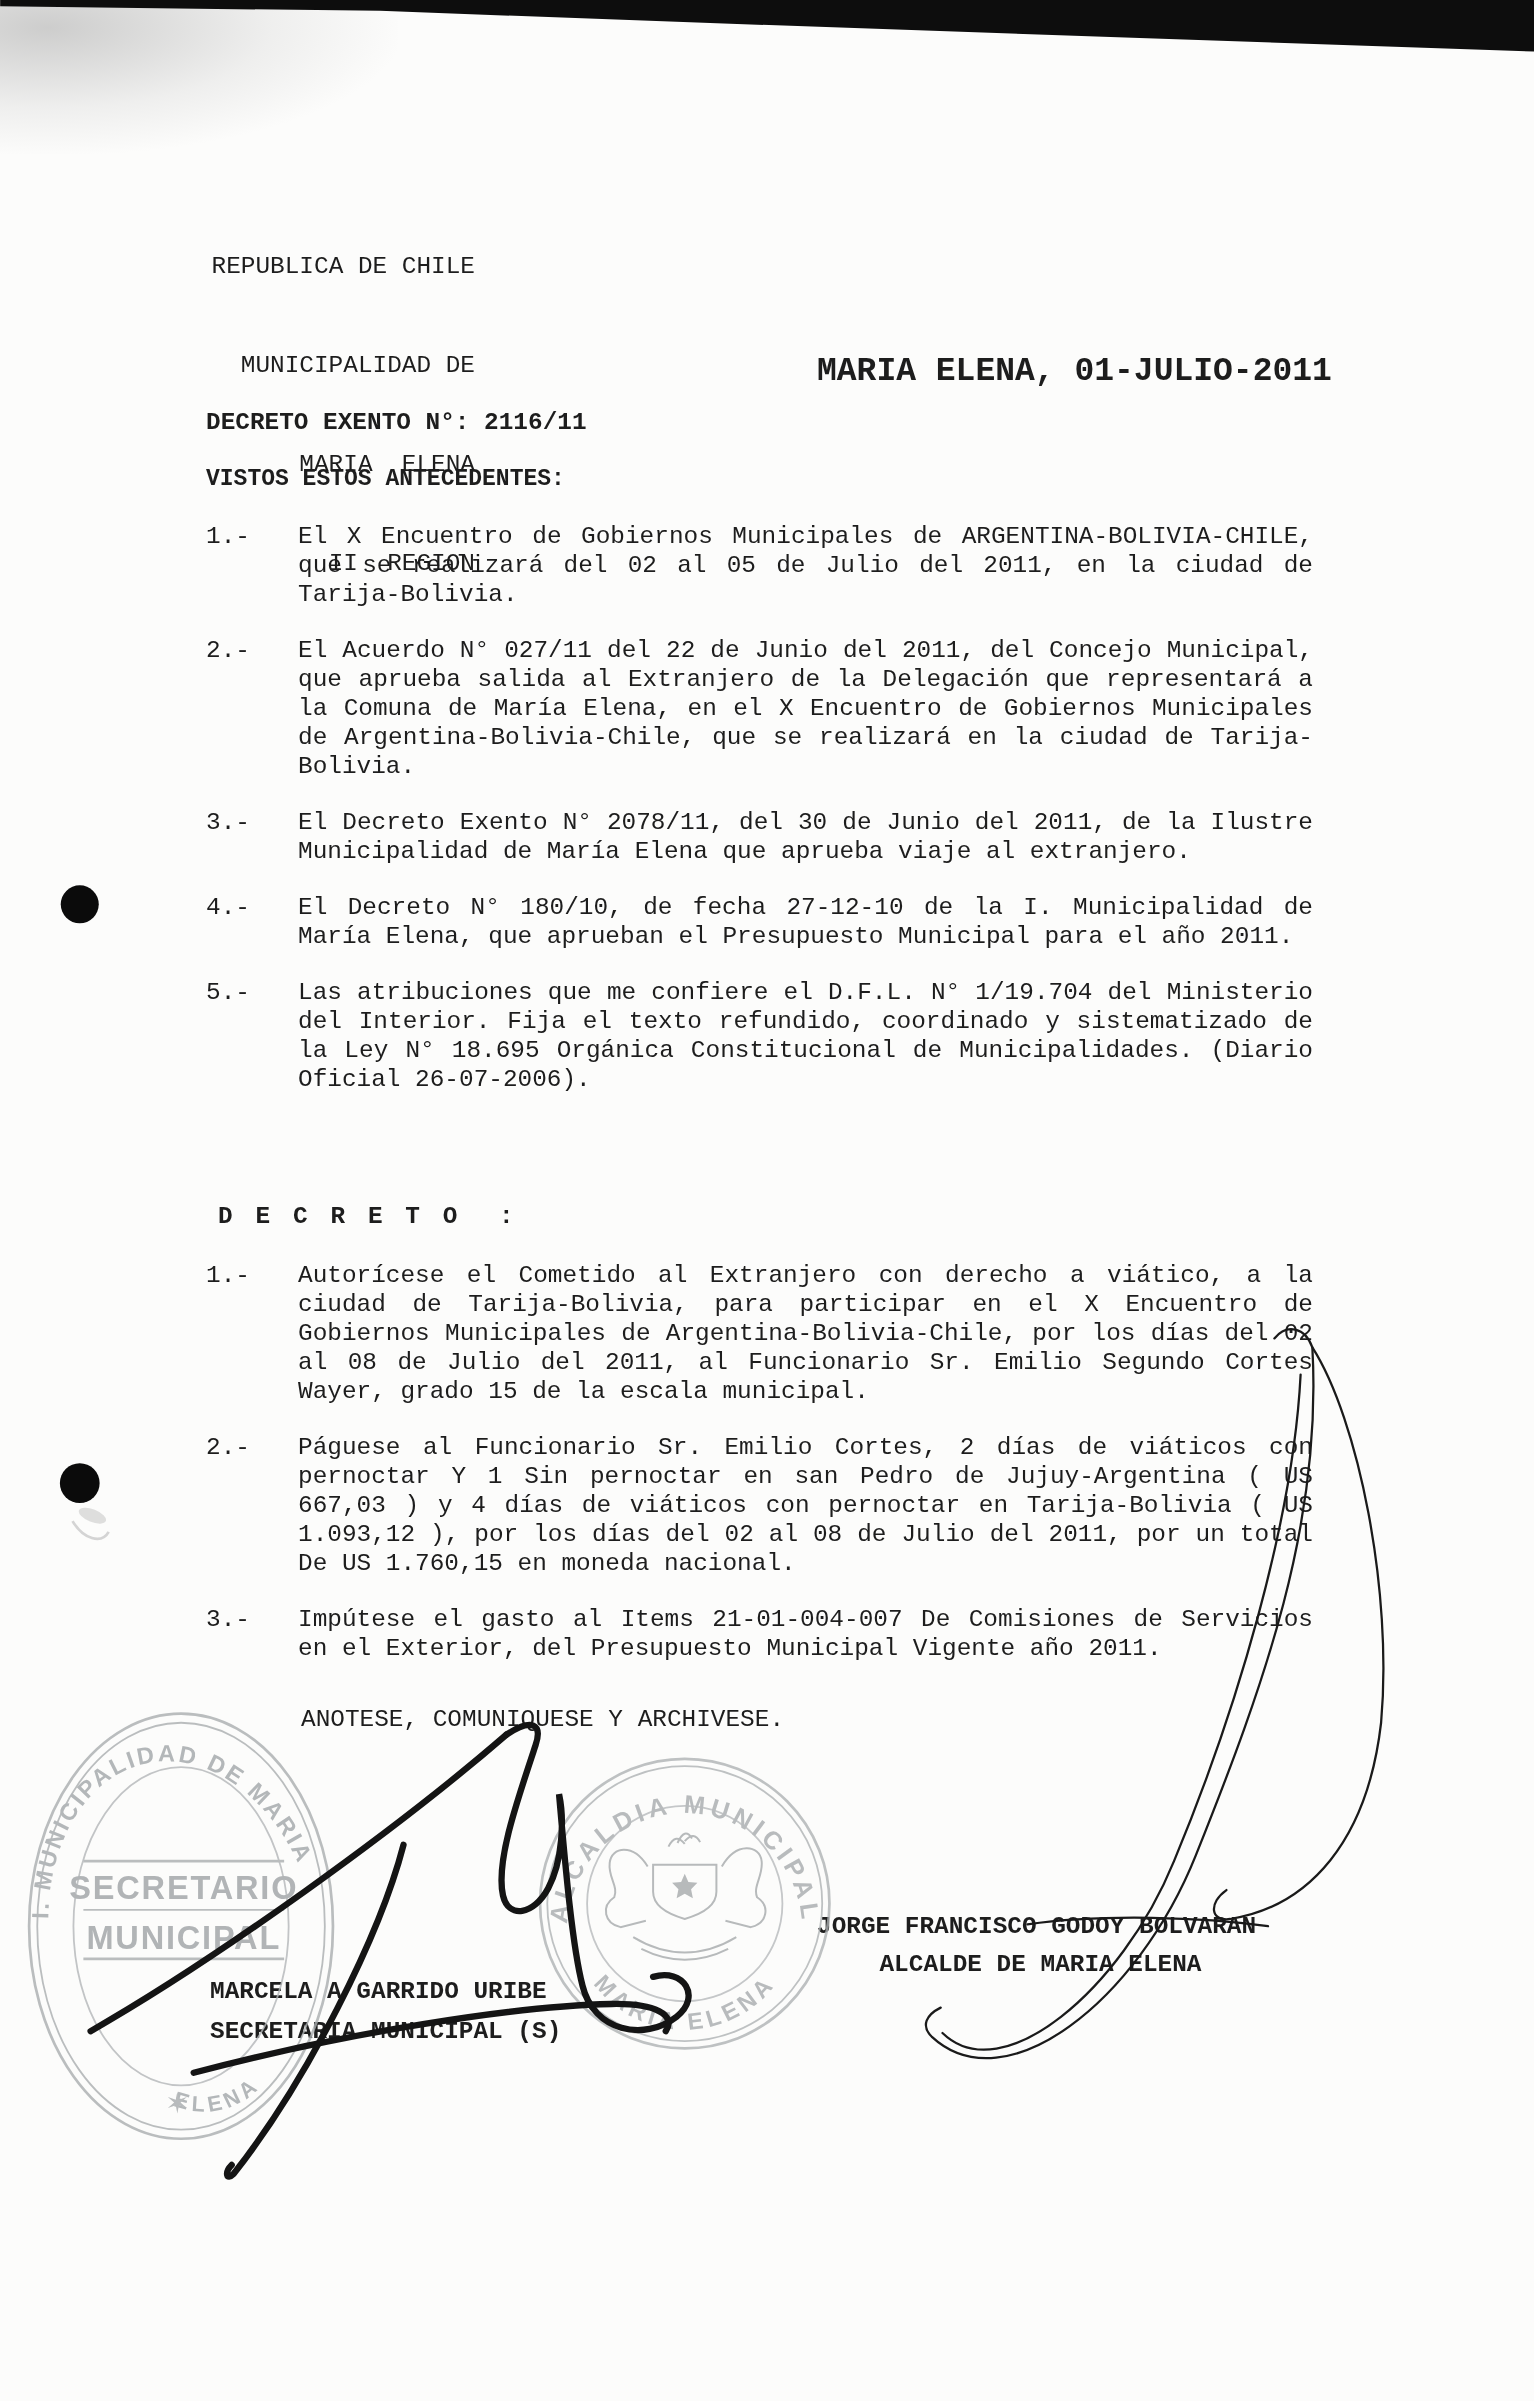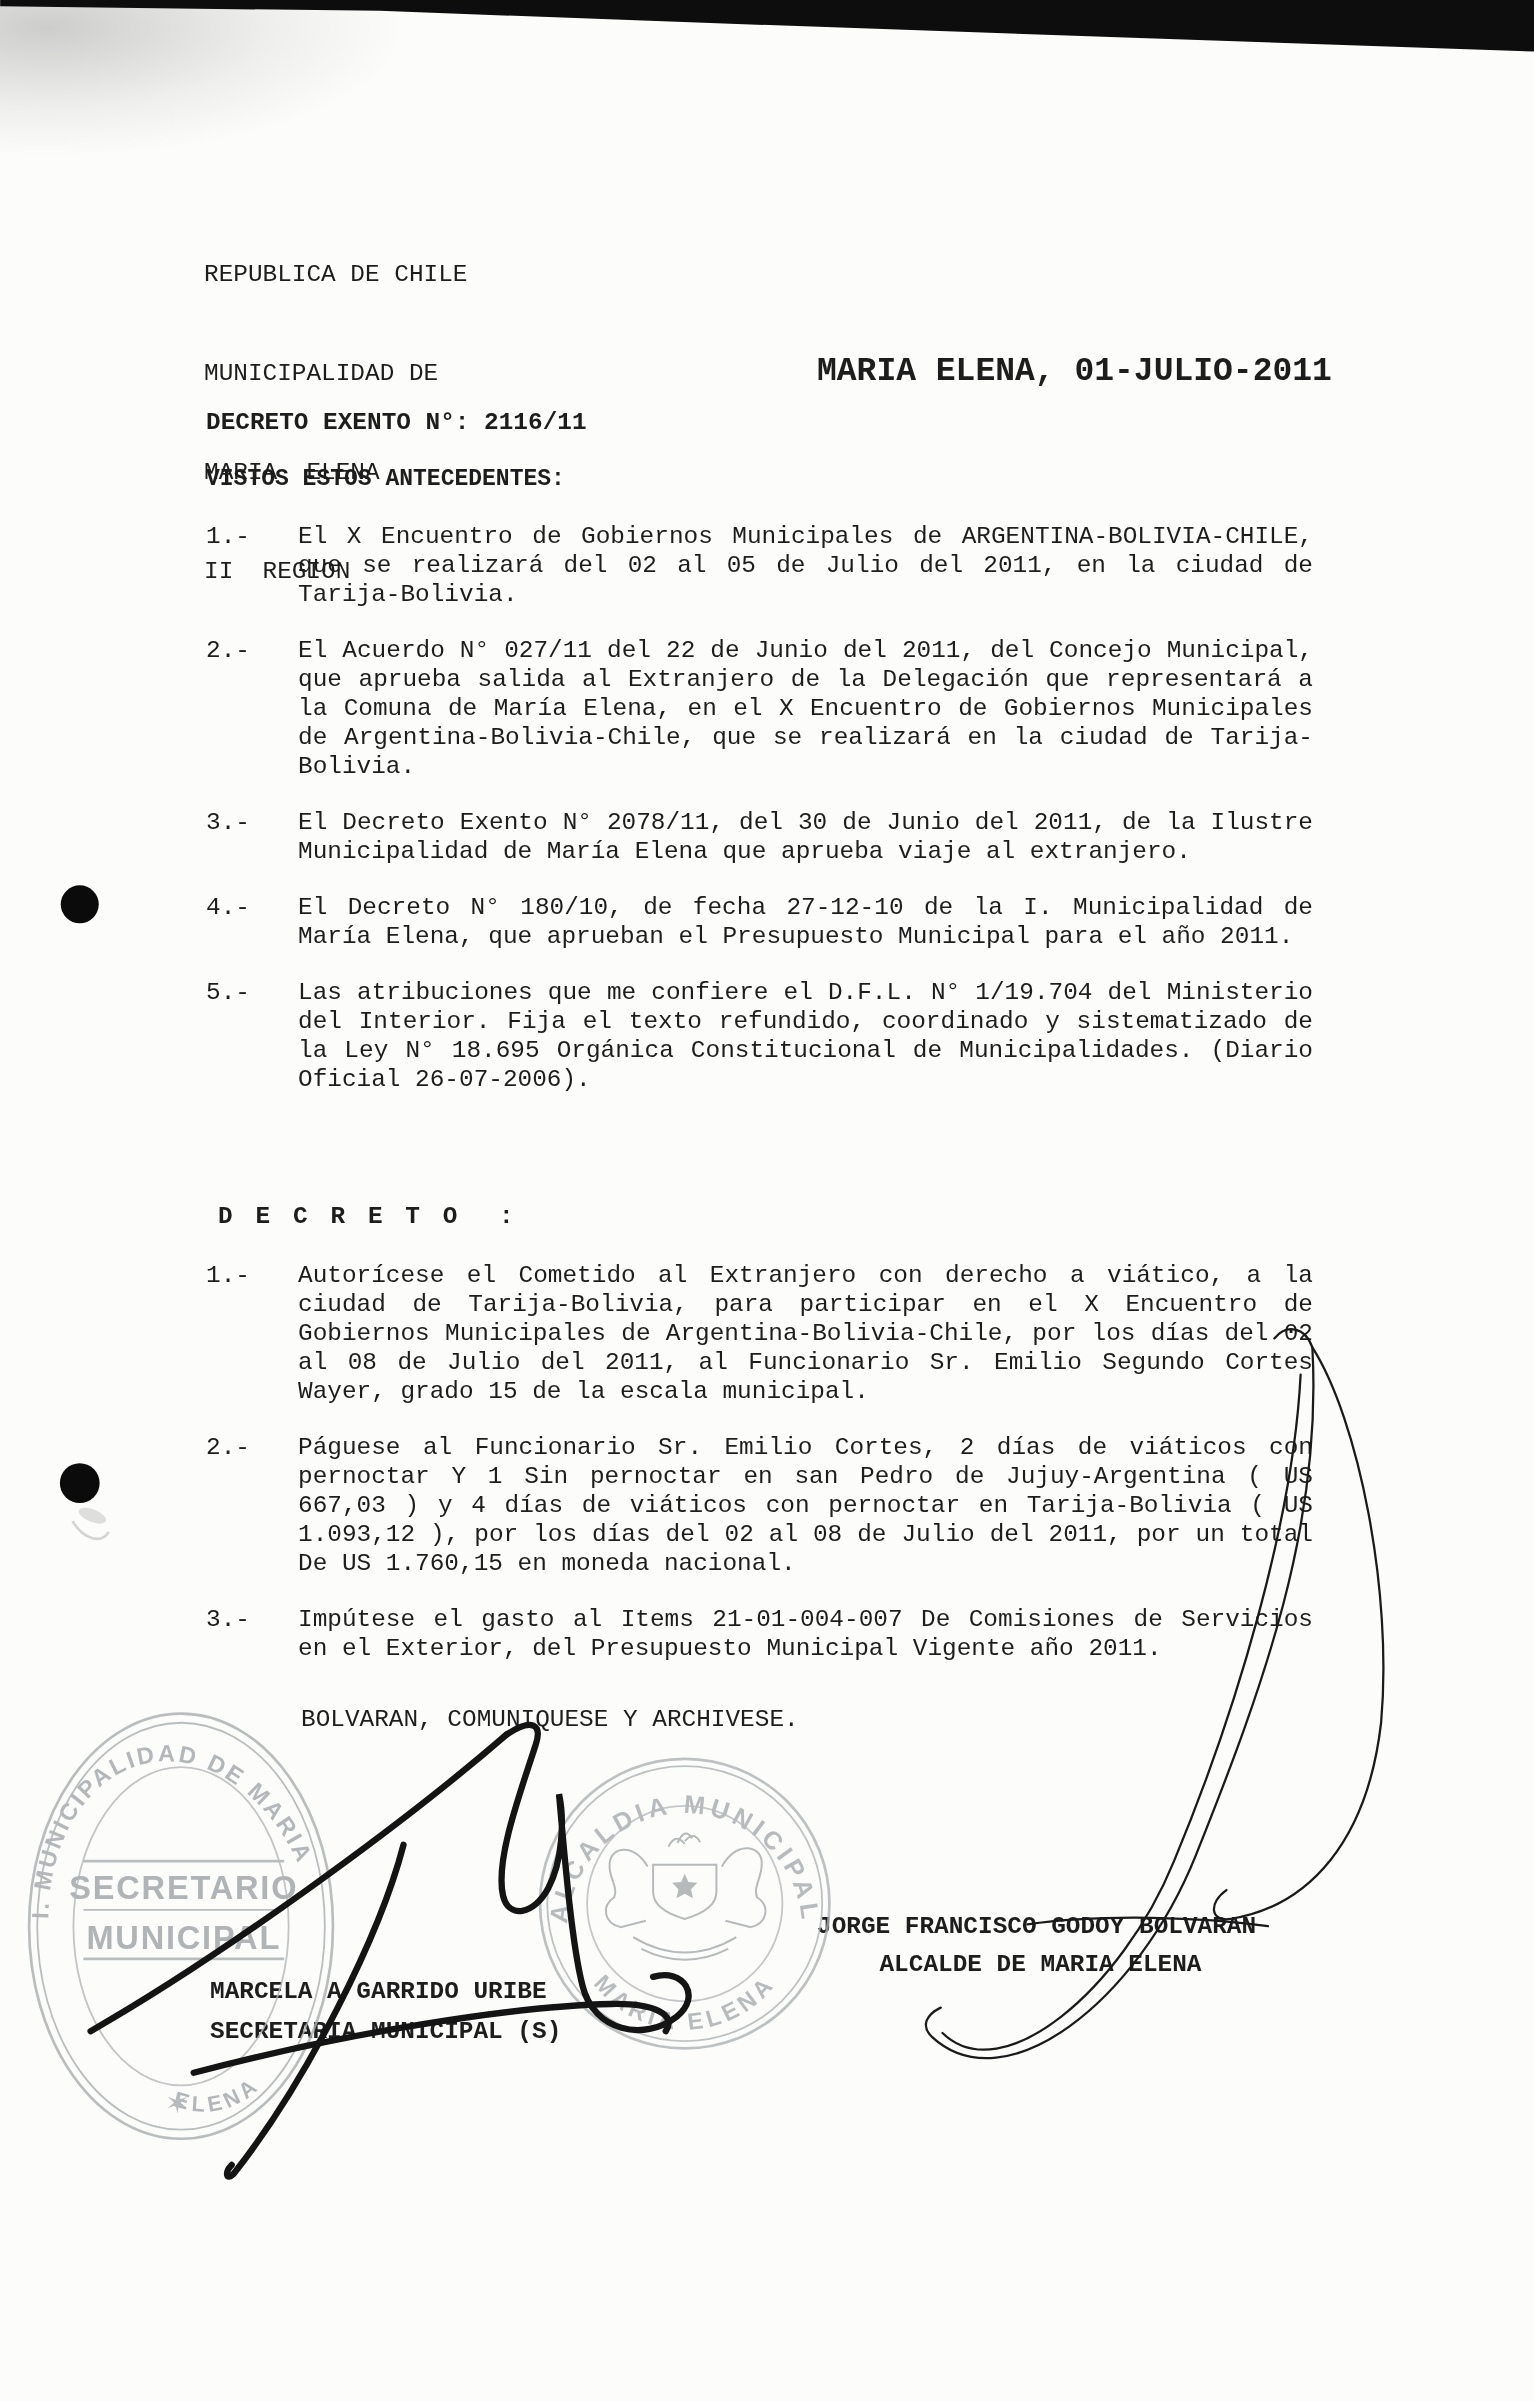--- a/index.html
+++ b/index.html
@@ -1,18 +1,18 @@
 <!DOCTYPE html>
 <html style="font-size:14.5px"><head>
 <meta charset="utf-8">
 <style>
   html,body{margin:0;padding:0;background:#e8e8e8;}
   .page{position:relative;width:1535px;height:2401px;background:#fcfcfb;overflow:hidden;
         font-family:"Liberation Mono","DejaVu Sans Mono",monospace;color:#1d1d1d;}
-  .letterhead{position:absolute;left:204px;top:192px;width:271px;text-align:left;
+  .letterhead{position:absolute;left:204px;top:184px;width:271px;text-align:right;
               font-size:24.4px;line-height:33px;white-space:pre;}
   .dateline{position:absolute;left:817px;top:353px;font-size:33px;font-weight:bold;white-space:pre;}
   .decree-no{position:absolute;left:206px;top:409px;font-size:24.4px;font-weight:bold;}
   .vistos-h{position:absolute;left:206px;top:466px;font-size:23px;font-weight:bold;}
   .list{position:absolute;left:206px;width:1114px;}
   .vistos{top:522px;}
   .decreto{top:1261px;}
   .decreto-h{position:absolute;left:206px;top:1203px;font-size:24.4px;font-weight:bold;
              letter-spacing:4.1px;white-space:pre;margin-left:12px;}
   .item{display:flex;margin-bottom:27px;}
@@ -82,21 +82,21 @@
     <div class="item">
       <span class="num">2.-</span>
       <div class="txt">Páguese al Funcionario Sr. Emilio Cortes, 2 días de viáticos con pernoctar Y 1 Sin pernoctar en san Pedro de Jujuy-Argentina ( US 667,03 ) y 4 días de viáticos con pernoctar en Tarija-Bolivia ( US 1.093,12 ), por los días del 02 al 08 de Julio del 2011, por un total De US 1.760,15 en moneda nacional.</div>
     </div>
     <div class="item">
       <span class="num">3.-</span>
       <div class="txt">Impútese el gasto al Items 21-01-004-007 De Comisiones de Servicios en el Exterior, del Presupuesto Municipal Vigente año 2011.</div>
     </div>
   </div>
 
-  <div class="closing">BOLVARAN, COMUNIQUESE Y ARCHIVESE.</div>
+  <div class="closing">ANOTESE, COMUNIQUESE Y ARCHIVESE.</div>
 
   <div class="mayor-block">
     <div>JORGE FRANCISCO GODOY BOLVARAN</div>
     <div class="mayor-title">ALCALDE DE MARIA ELENA</div>
   </div>
 
   <div class="secretary-block">
     <div>MARCELA A GARRIDO URIBE</div>
     <div>SECRETARIA MUNICIPAL (S)</div>
   </div>

